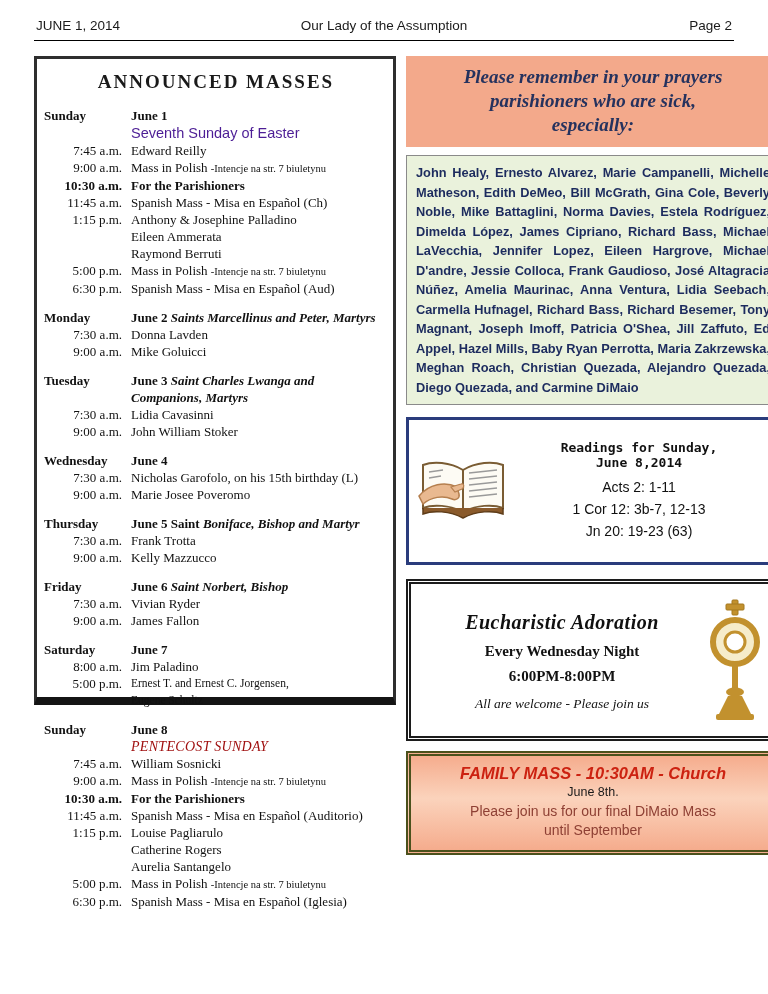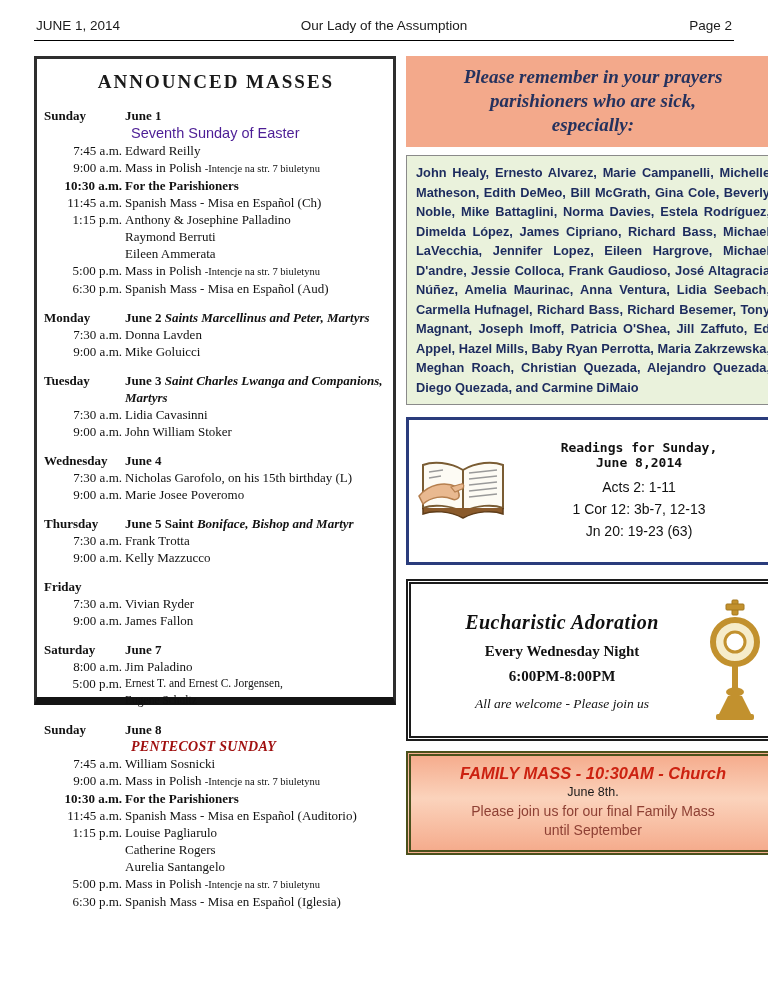--- a/index.html
+++ b/index.html
@@ -24,32 +24,32 @@
   .masses-box {
     width: 362px; height: 649px; flex: none;
     border: 3px solid #2e2e2e; border-bottom: 8px solid #141414;
     padding: 8px 5px 6px 7px; background: #fff;
   }
   .masses-title {
     text-align: center; font-size: 19px; font-weight: bold;
     letter-spacing: 2px; margin: 4px 0 14px 0; color: #1a1a1a;
   }
   .mass-group { margin-bottom: 12px; font-size: 13px; line-height: 17px; }
-  .mass-head, .mass-row { display: grid; grid-template-columns: 78px 1fr; column-gap: 3px; }
+  .mass-head, .mass-row { display: grid; grid-template-columns: 78px 1fr; column-gap: 9px; }
   .mass-day { font-weight: bold; text-align: left; }
   .mass-date-text { font-weight: bold; }
   .mass-feast { font-weight: bold; font-style: italic; }
   .mass-time { text-align: right; white-space: nowrap; }
   .mass-sub { margin-left: 87px; }
   .subtitle-sans-red {
     font-family: "Liberation Sans", sans-serif; color: #4c1d95;
     font-size: 14.5px; line-height: 18px;
   }
   .subtitle-serif-red {
-    color: #a01010; font-weight: bold; font-style: italic;
+    color: #a01010; font-weight: normal; font-style: italic;
     font-size: 14px; letter-spacing: .3px;
   }
   .mass-row.bold .mass-time, .mass-row.bold .mass-line { font-weight: bold; }
   .mass-line .suffix { font-size: 10.5px; }
   .mass-line.small-line { font-size: 11.5px; }
 
   
   .right-col { width: 374px; flex: none; }
 
   .prayers-head {
@@ -162,22 +162,22 @@
             <div class="mass-row">
               <span class="mass-time">11:45 a.m.</span>
               <span class="mass-text">
                 <div class="mass-line">Spanish Mass - Misa en Español (Ch)</div>
               </span>
             </div>
             <div class="mass-row">
               <span class="mass-time">1:15 p.m.</span>
               <span class="mass-text">
                 <div class="mass-line">Anthony &amp; Josephine Palladino</div>
+                <div class="mass-line">Eileen Ammerata</div>
                 <div class="mass-line">Raymond Berruti</div>
-                <div class="mass-line">Eileen Ammerata</div>
               </span>
             </div>
             <div class="mass-row">
               <span class="mass-time">5:00 p.m.</span>
               <span class="mass-text">
                 <div class="mass-line">Mass in Polish <span class="suffix">-Intencje na str. 7 biuletynu</span></div>
               </span>
             </div>
             <div class="mass-row">
               <span class="mass-time">6:30 p.m.</span>
@@ -254,20 +254,21 @@
             <div class="mass-row">
               <span class="mass-time">9:00 a.m.</span>
               <span class="mass-text">
                 <div class="mass-line">Kelly Mazzucco</div>
               </span>
             </div>
           </div>
           <div class="mass-group">
             <div class="mass-head">
               <span class="mass-day">Friday</span>
+              <span class="mass-date"><span class="mass-date-text">June 6</span> <i class="mass-feast">Saint Norbert, Bishop</i></span>
             </div>
             <div class="mass-row">
               <span class="mass-time">7:30 a.m.</span>
               <span class="mass-text">
                 <div class="mass-line">Vivian Ryder</div>
               </span>
             </div>
             <div class="mass-row">
               <span class="mass-time">9:00 a.m.</span>
               <span class="mass-text">
@@ -404,21 +405,21 @@
           <ellipse cx="32" cy="94" rx="9" ry="4.5" fill="#c2912e"></ellipse>
           <path d="M25 98 L39 98 L48 116 L16 116 Z" fill="#c2912e"></path>
           <rect x="13" y="116" width="38" height="6" rx="2" fill="#c2912e"></rect>
         </svg>
       </div>
 
       <div class="family-box">
         <div class="fam-title">FAMILY MASS - 10:30AM - Church</div>
         <div class="fam-sub">June 8th.</div>
         <div class="fam-body">
-          <span>Please join us for our final Family Mass</span><br>
+          <span>Please join us for our final DiMaio Mass</span><br>
           <span>until September</span>
         </div>
       </div>
 
 
     </aside>
   </main>
 </div>
 
 </body></html>

